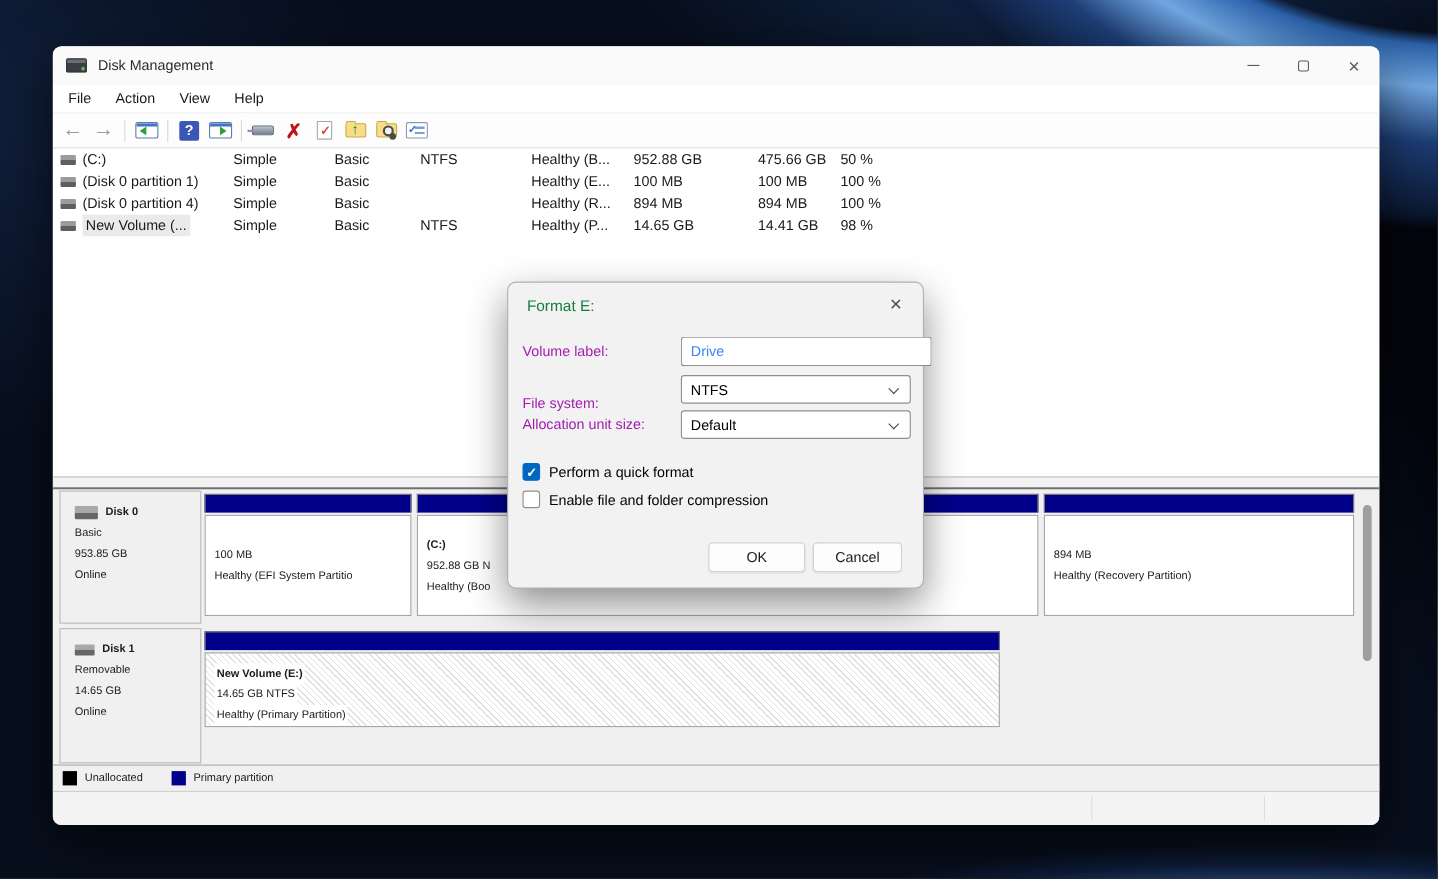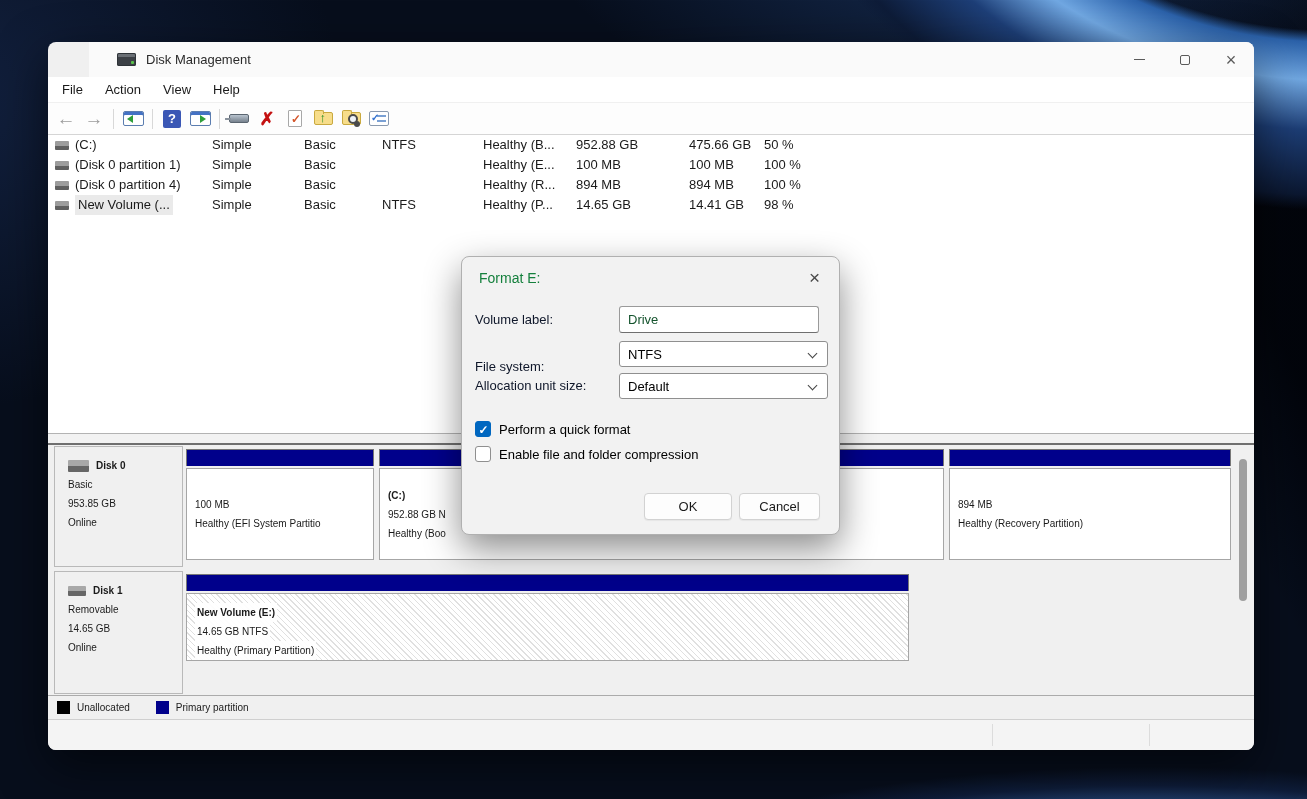--- a/index.html
+++ b/index.html
@@ -14,21 +14,21 @@
       radial-gradient(ellipse 1750px 720px at 28% 196%, rgba(0,0,0,0) 52%, rgba(18,52,110,0.9) 56%, rgba(62,120,200,0.95) 62%, rgba(105,170,240,0.9) 65%, rgba(34,70,130,0.9) 70%, rgba(0,0,0,0) 79%),
       radial-gradient(ellipse 900px 320px at 88% 128%, rgba(0,0,0,0) 55%, rgba(70,130,210,0.8) 62%, rgba(15,30,60,0.9) 74%, rgba(0,0,0,0) 80%),
       radial-gradient(ellipse 600px 450px at -6% 12%, rgba(26,46,88,0.6), rgba(0,0,0,0) 70%);
   }
   .window {
     position:absolute; left:48px; top:42px; width:1206px; height:708px;
     background:#f0f0f0; border-radius:8px; overflow:hidden;
     box-shadow:0 16px 48px rgba(0,0,0,0.55); color:#1a1a1a;
   }
   
-  .titlebar { height:35px; background:#fafafa; display:flex; align-items:center; padding-left:28px;margin-left:41px; }
+  .titlebar { height:35px; background:#fafafa; display:flex; align-items:center; padding-left:12px; }
   .app-icon { width:19px; height:13px; border-radius:2px; background:linear-gradient(#6a6f75 30%, #3c4046 32%); position:relative; margin-right:10px; box-shadow:inset 0 0 0 1px #2e3338; }
   .app-icon::after { content:""; position:absolute; right:2px; bottom:2px; width:3px; height:3px; background:#59c24a; border-radius:1px; }
   .window-title { font-size:13px; color:#2b2b2b; }
   .win-controls { margin-left:auto; display:flex; height:100%; }
   .wc { width:46px; height:100%; display:flex; align-items:center; justify-content:center; }
   .min-glyph { width:11px; height:1px; background:#5a5a5a; display:block; }
   .max-glyph { width:10px; height:10px; border:1px solid #5a5a5a; border-radius:2px; display:block; }
   .close-glyph { font-size:18px; color:#5a5a5a; line-height:1; }
   
   .menubar { height:26px; background:#ffffff; display:flex; align-items:center; padding-left:3px; font-size:13px; border-bottom:1px solid #f0f0f0; }
@@ -88,23 +88,23 @@
   .leg-item { display:flex; align-items:center; gap:7px; }
   .swatch { width:13px; height:13px; }
   
   .statusbar { height:31px; background:#f4f4f4; border-top:1px solid #cfcfcf; position:relative; }
   .sb-sep { position:absolute; top:4px; bottom:4px; width:1px; background:#dcdcdc; }
   
   .dialog { position:absolute; left:461px; top:256px; width:379px; height:279px; background:#f2f2f2;
     border:1px solid #b0b0b0; border-radius:8px; box-shadow:0 14px 36px rgba(0,0,0,0.45); font-size:13px; z-index:10; }
   .dlg-title { position:absolute; left:17px; top:13px; font-size:14px; color:#15803d; }
   .dlg-close { position:absolute; right:15px; top:9px; font-size:19px; color:#4a4a4a; line-height:1; padding:2px 4px; }
-  .dlg-label { position:absolute; left:13px; color:#0f172a; }
-  .dlg-input { position:absolute; left:157px; width:200px; height:27px; background:#fff; border:1px solid #9a9a9a;
-    border-bottom-color:#6f6f6f; border-radius:3px; font-size:13px; padding:0 8px; font-family:"Liberation Sans",sans-serif; color:#14532d; }
+  .dlg-label { position:absolute; left:13px; color:#a21caf; }
+  .dlg-input { position:absolute; left:157px; width:228px; height:27px; background:#fff; border:1px solid #9a9a9a;
+    border-bottom-color:#6f6f6f; border-radius:3px; font-size:13px; padding:0 8px; font-family:"Liberation Sans",sans-serif; color:#3b82f6; }
   .dlg-select { position:absolute; left:157px; width:209px; height:26px; background:#fff; border:1px solid #8f8f8f;
     border-radius:3px; display:flex; align-items:center; padding-left:8px; color:#000; }
   .chev { position:absolute; right:11px; top:8px; width:7px; height:7px; border-right:1.4px solid #444; border-bottom:1.4px solid #444; transform:rotate(45deg); }
   .cb-row { position:absolute; left:13px; display:flex; align-items:flex-end; gap:8px; }
   .cb { width:16px; height:16px; border:1px solid #8f8f8f; border-radius:3px; background:#fff; position:relative; flex:0 0 auto; }
   .cb.checked { background:#0067c0; border-color:#0067c0; }
   .cb.checked::after { content:"✓"; position:absolute; left:2.5px; top:0.5px; color:#fff; font-size:12px; font-weight:bold; }
   .dlg-btn { position:absolute; height:27px; background:#fdfdfd; border:1px solid #d2d2d2; border-radius:4px;
     display:flex; align-items:center; justify-content:center; font-size:13px; color:#1a1a1a; box-shadow:0 1px 1px rgba(0,0,0,0.05); }
 </style>

